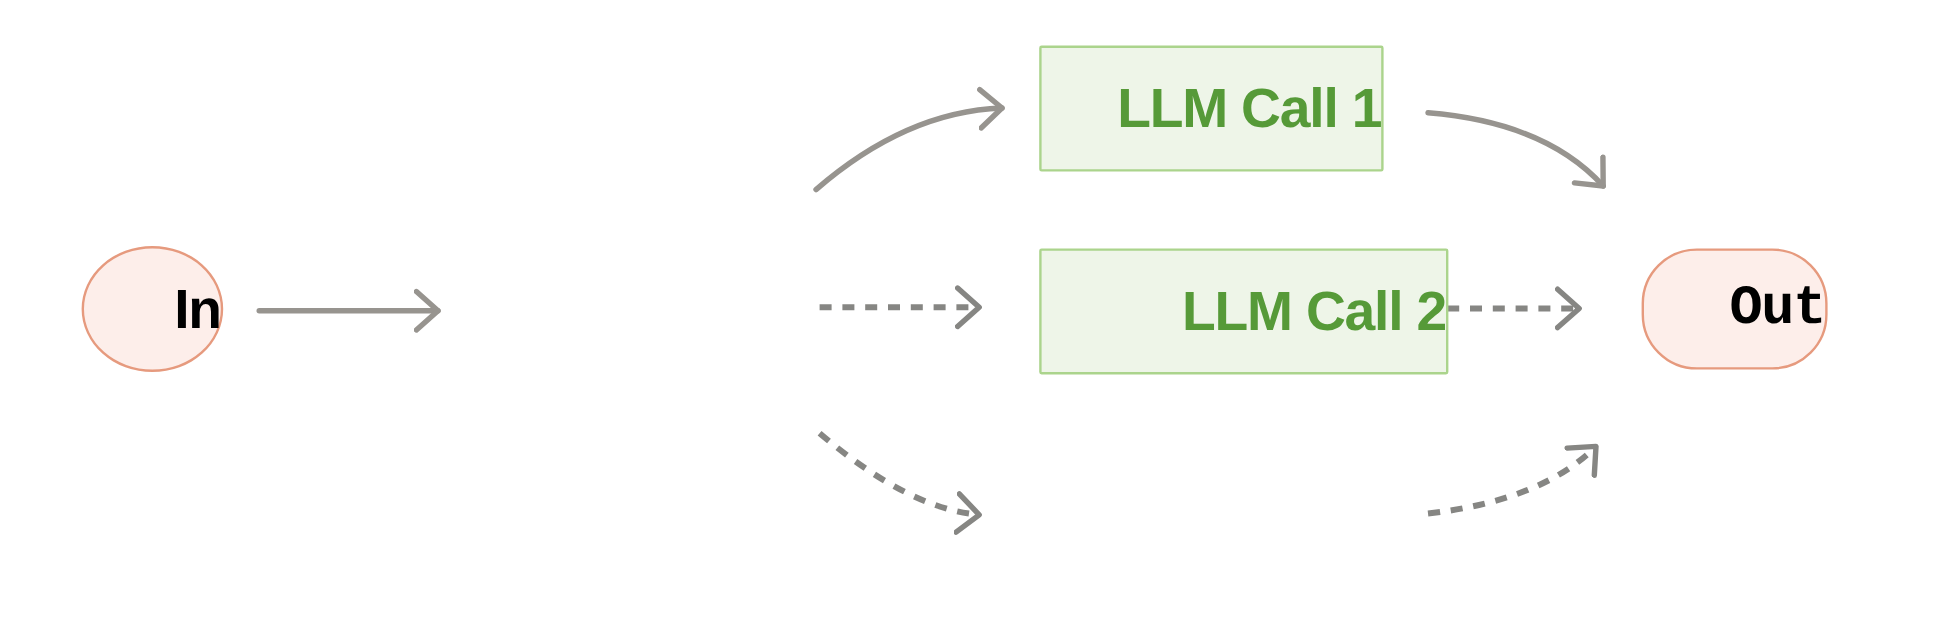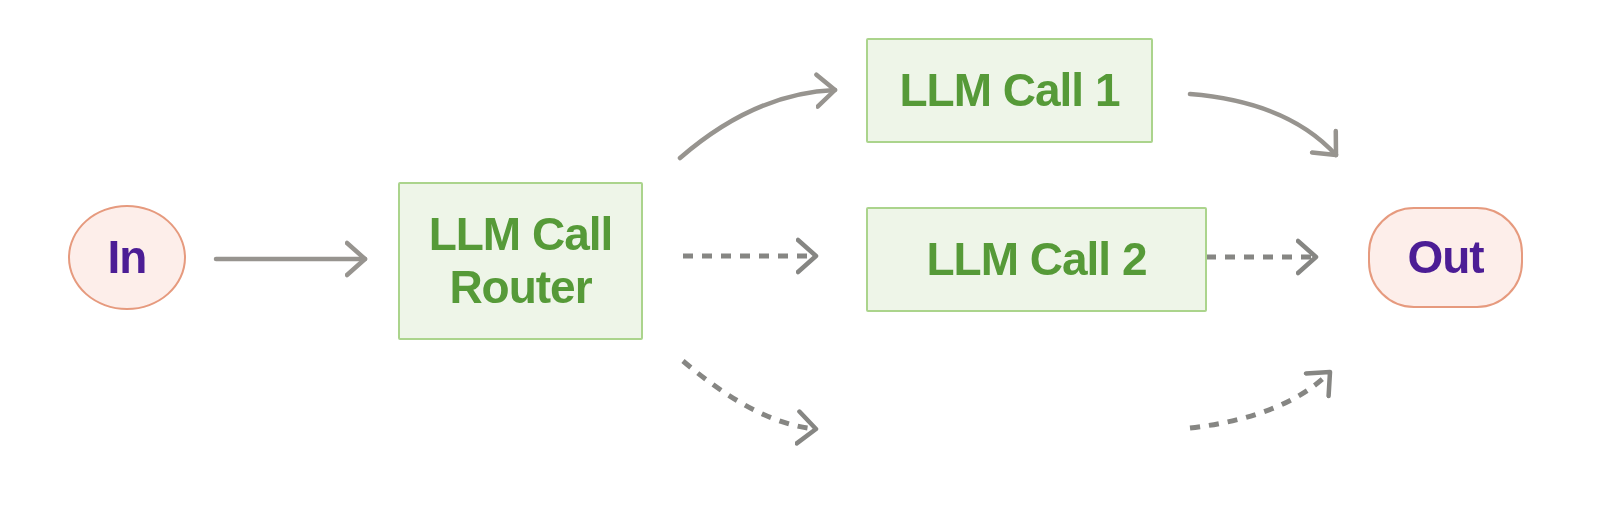--- a/index.html
+++ b/index.html
@@ -18,45 +18,45 @@
   .edges {
     position: absolute;
     left: 0; top: 0;
     width: 1616px;
     height: 525px;
   }
   .node {
     position: absolute;
     display: flex;
     align-items: center;
-    justify-content: center;
+    justify-content: flex-end;
     text-align: center;
     box-sizing: border-box;
     font-weight: 700;
     font-size: 46px;
     letter-spacing: -1px;
     line-height: 1.15;
   }
   .process {
     background: #EEF5E8;
     border: 2px solid #ABD48C;
     color: #569A38;
     border-radius: 2px;
   }
   .terminal {
     background: #FDEEEA;
     border: 2.5px solid #E69A7E;
-    color: #4c1d95;
+    color: #000000;
   }
   #node-in     { left: 68px;   top: 205px; width: 118px; height: 105px; border-radius: 50%; }
   #node-router { left: 398px;  top: 182px; width: 245px; height: 158px; padding: 0 14px; }
   #node-call1  { left: 866px;  top: 38px;  width: 287px; height: 105px; }
   #node-call2  { left: 866px;  top: 207px; width: 341px; height: 105px; }
   #node-call3  { left: 864px;  top: 374px; width: 289px; height: 105px; }
-  #node-out    { left: 1368px; top: 207px; width: 155px; height: 101px; border-radius: 46px; }
+  #node-out    { left: 1368px; top: 207px; width: 155px; height: 101px; border-radius: 46px; font-family: Liberation Mono, monospace; }
   .edge-solid {
     stroke: #97948F;
     stroke-width: 4.5;
     fill: none;
     stroke-linecap: round;
   }
   .edge-dashed {
     stroke: #868683;
     stroke-width: 5;
     fill: none;
@@ -84,23 +84,20 @@
     <path class="edge-dashed" d="M 683 361 Q 757 424 816 429" marker-end="url(#chev-dashed)"></path>
     <path class="edge-solid" d="M 1190 94 Q 1288 102 1336 155" marker-end="url(#chev-solid)"></path>
     <path class="edge-dashed" d="M 1187 257 L 1316 257" marker-end="url(#chev-dashed)"></path>
     <path class="edge-dashed" d="M 1190 428 Q 1285 417 1330 372" marker-end="url(#chev-dashed)"></path>
   </svg>
 
   <div class="node terminal" id="node-in">
     <span>In</span>
   </div>
 
-  <div class="node process" id="node-router">
-    <span>LLM Call Router</span>
-  </div>
 
   <div class="node process" id="node-call1">
     <span>LLM Call 1</span>
   </div>
 
   <div class="node process" id="node-call2">
     <span>LLM Call 2</span>
   </div>
 
 

